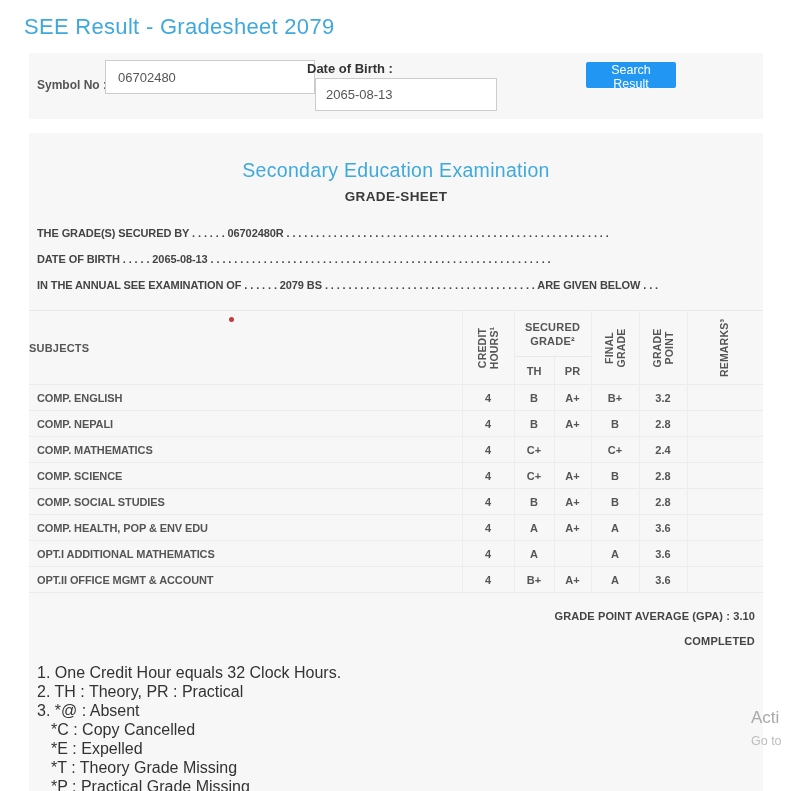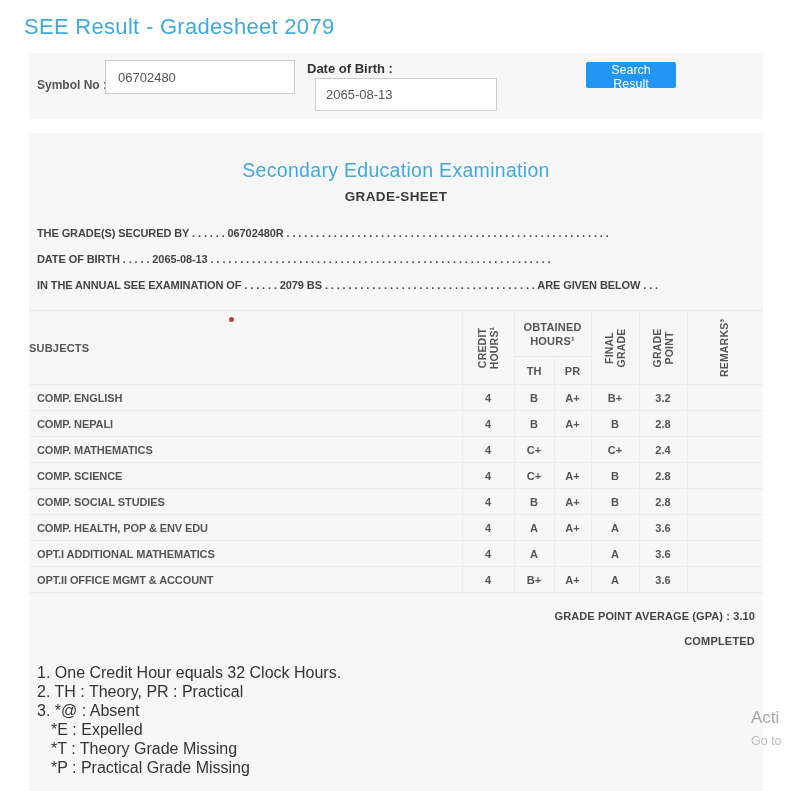--- a/index.html
+++ b/index.html
@@ -16,21 +16,21 @@
   
   .search-bar{
     position:absolute;left:29px;top:53px;width:734px;height:66px;
     background:#f7f7f8;
   }
   .symbol-label{
     position:absolute;left:8px;top:25px;
     font-size:12px;font-weight:bold;color:#555;
   }
   .symbol-input{
-    position:absolute;left:76px;top:7px;width:190px;height:34px;
+    position:absolute;left:76px;top:7px;width:210px;height:34px;
     box-sizing:border-box;border:1px solid #ccc;background:#fff;
     font-family:"Liberation Sans",sans-serif;font-size:13px;color:#555;
     padding:0 0 0 12px;outline:none;
   }
   .dob-label{
     position:absolute;left:278px;top:8px;
     font-size:13px;font-weight:bold;color:#333;
   }
   .dob-input{
     position:absolute;left:286px;top:25px;width:182px;height:33px;
@@ -138,21 +138,21 @@
     </colgroup>
     <thead>
       <tr>
         <th class="subjects-h" rowspan="2">SUBJECTS</th>
         <th class="vcell bl" rowspan="2">
           <div class="vtext">
             <span>CREDIT</span>
             <span>HOURS¹</span>
           </div>
         </th>
-        <th class="obtained-h bl" colspan="2">OBTAINED HOURS¹</th>
+        <th class="obtained-h bl" colspan="2">SECURED GRADE²</th>
         <th class="vcell bl" rowspan="2">
           <div class="vtext">
             <span>FINAL</span>
             <span>GRADE</span>
           </div>
         </th>
         <th class="vcell bl" rowspan="2">
           <div class="vtext">
             <span>GRADE</span>
             <span>POINT</span>
@@ -245,20 +245,21 @@
       </tbody>
   </table>
 
   <div class="gpa-line">GRADE POINT AVERAGE (GPA) : 3.10</div>
   <div class="completed-line">COMPLETED</div>
 
   <div class="notes" id="notes-box">
       <div class="note-line">1. One Credit Hour equals 32 Clock Hours.</div>
       <div class="note-line">2. TH : Theory, PR : Practical</div>
       <div class="note-line">3. *@ : Absent</div>
+      <div class="note-line indent">*C : Copy Cancelled</div>
       <div class="note-line indent">*E : Expelled</div>
       <div class="note-line indent">*T : Theory Grade Missing</div>
       <div class="note-line indent">*P : Practical Grade Missing</div>
     </div>
 
   <span class="red-dot"></span>
 </div>
 
 <div class="wm1">Acti</div>
 <div class="wm2">Go to</div>

